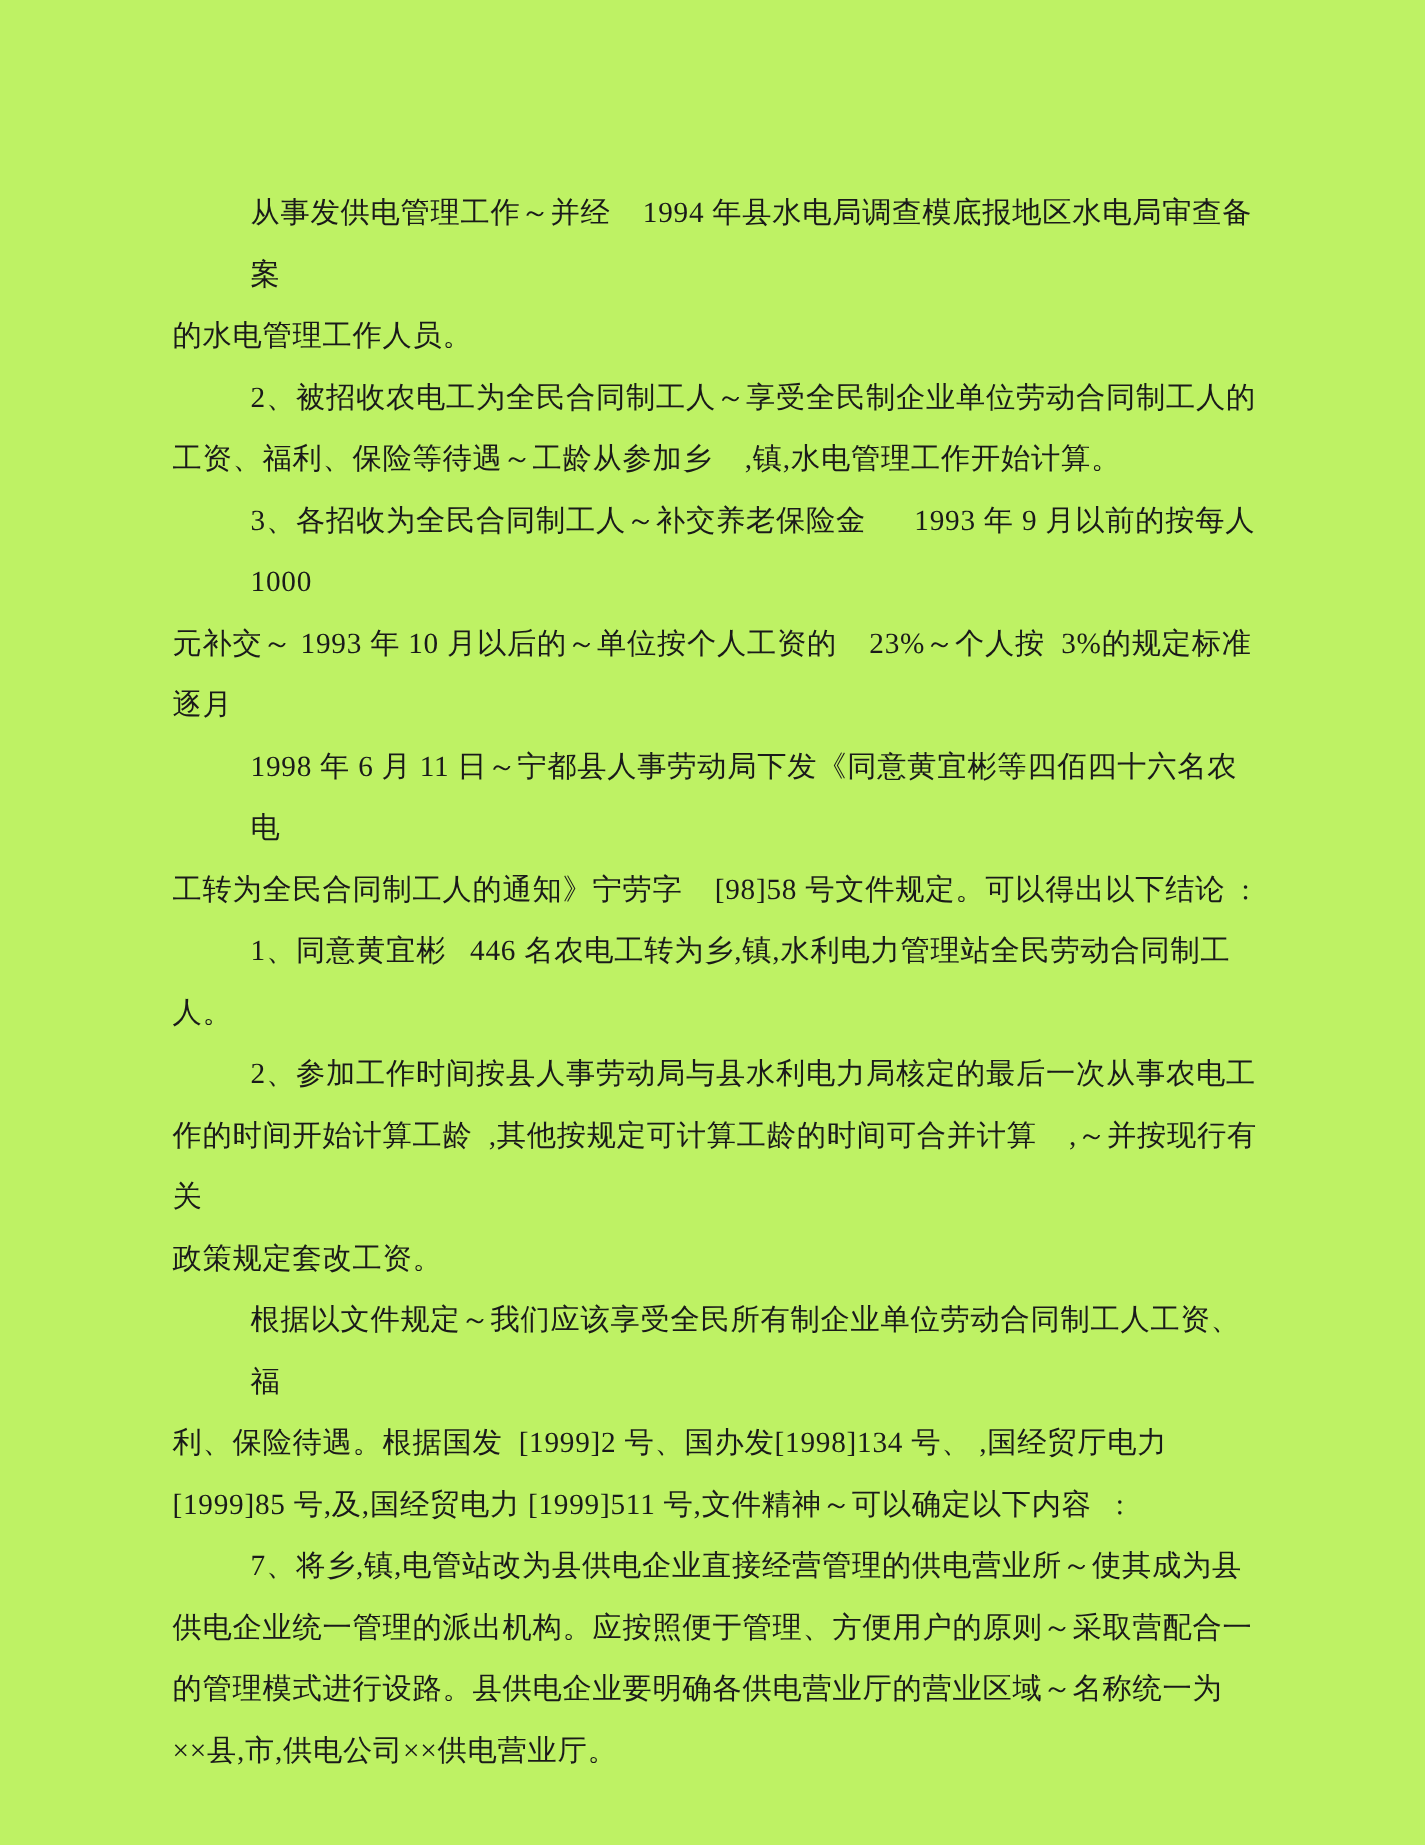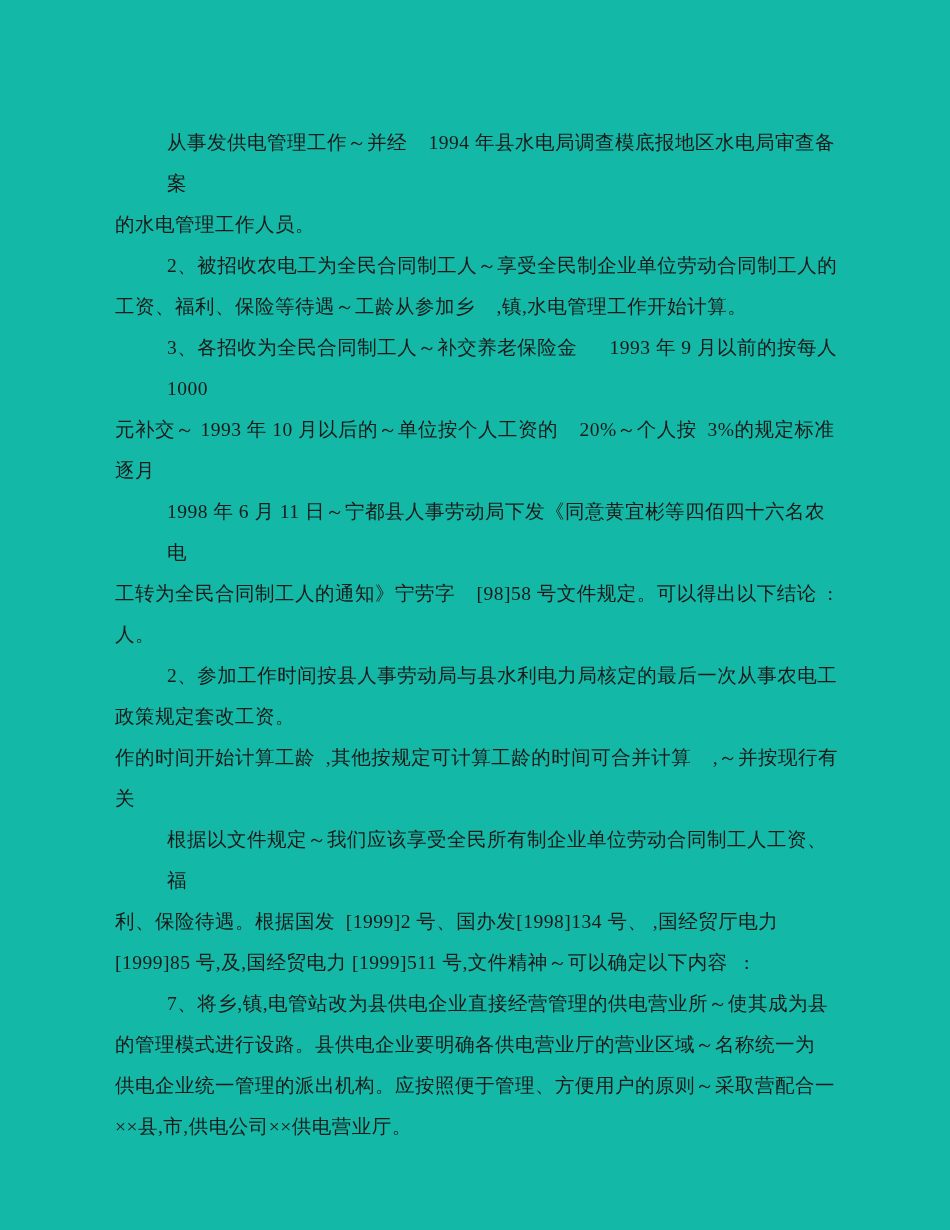--- a/index.html
+++ b/index.html
@@ -4,21 +4,21 @@
 <style>
   html, body {
     margin: 0;
     padding: 0;
     background: #ffffff;
   }
   .page {
     position: relative;
     width: 950px;
     height: 1230px;
-    background: #14b8a6;
+    background: #bef264;
     overflow: hidden;
     font-family: "Liberation Serif", "DejaVu Serif", serif;
     color: #000000;
   }
   .content {
     position: absolute;
     top: 122px;
     left: 115px;
     right: 110px;
   }
@@ -36,29 +36,30 @@
 </head>
 <body>
 
 <div class="page">
   <div class="content">
     <div class="line indent">从事发供电管理工作～并经    1994 年县水电局调查模底报地区水电局审查备案</div>
     <div class="line">的水电管理工作人员。</div>
     <div class="line indent">2、被招收农电工为全民合同制工人～享受全民制企业单位劳动合同制工人的</div>
     <div class="line">工资、福利、保险等待遇～工龄从参加乡    ,镇,水电管理工作开始计算。</div>
     <div class="line indent">3、各招收为全民合同制工人～补交养老保险金      1993 年 9 月以前的按每人   1000</div>
-    <div class="line">元补交～ 1993 年 10 月以后的～单位按个人工资的    20%～个人按  3%的规定标准逐月</div>
+    <div class="line">元补交～ 1993 年 10 月以后的～单位按个人工资的    23%～个人按  3%的规定标准逐月</div>
     <div class="line indent">1998 年 6 月 11 日～宁都县人事劳动局下发《同意黄宜彬等四佰四十六名农电</div>
     <div class="line">工转为全民合同制工人的通知》宁劳字    [98]58 号文件规定。可以得出以下结论  :</div>
+    <div class="line indent">1、同意黄宜彬   446 名农电工转为乡,镇,水利电力管理站全民劳动合同制工</div>
     <div class="line">人。</div>
     <div class="line indent">2、参加工作时间按县人事劳动局与县水利电力局核定的最后一次从事农电工</div>
+    <div class="line">作的时间开始计算工龄  ,其他按规定可计算工龄的时间可合并计算    ,～并按现行有关</div>
     <div class="line">政策规定套改工资。</div>
-    <div class="line">作的时间开始计算工龄  ,其他按规定可计算工龄的时间可合并计算    ,～并按现行有关</div>
     <div class="line indent">根据以文件规定～我们应该享受全民所有制企业单位劳动合同制工人工资、福</div>
     <div class="line">利、保险待遇。根据国发  [1999]2 号、国办发[1998]134 号、 ,国经贸厅电力</div>
     <div class="line">[1999]85 号,及,国经贸电力 [1999]511 号,文件精神～可以确定以下内容   :</div>
     <div class="line indent">7、将乡,镇,电管站改为县供电企业直接经营管理的供电营业所～使其成为县</div>
+    <div class="line">供电企业统一管理的派出机构。应按照便于管理、方便用户的原则～采取营配合一</div>
     <div class="line">的管理模式进行设路。县供电企业要明确各供电营业厅的营业区域～名称统一为</div>
-    <div class="line">供电企业统一管理的派出机构。应按照便于管理、方便用户的原则～采取营配合一</div>
     <div class="line">××县,市,供电公司××供电营业厅。</div>
 
   </div>
 </div>
 
 </body></html>

